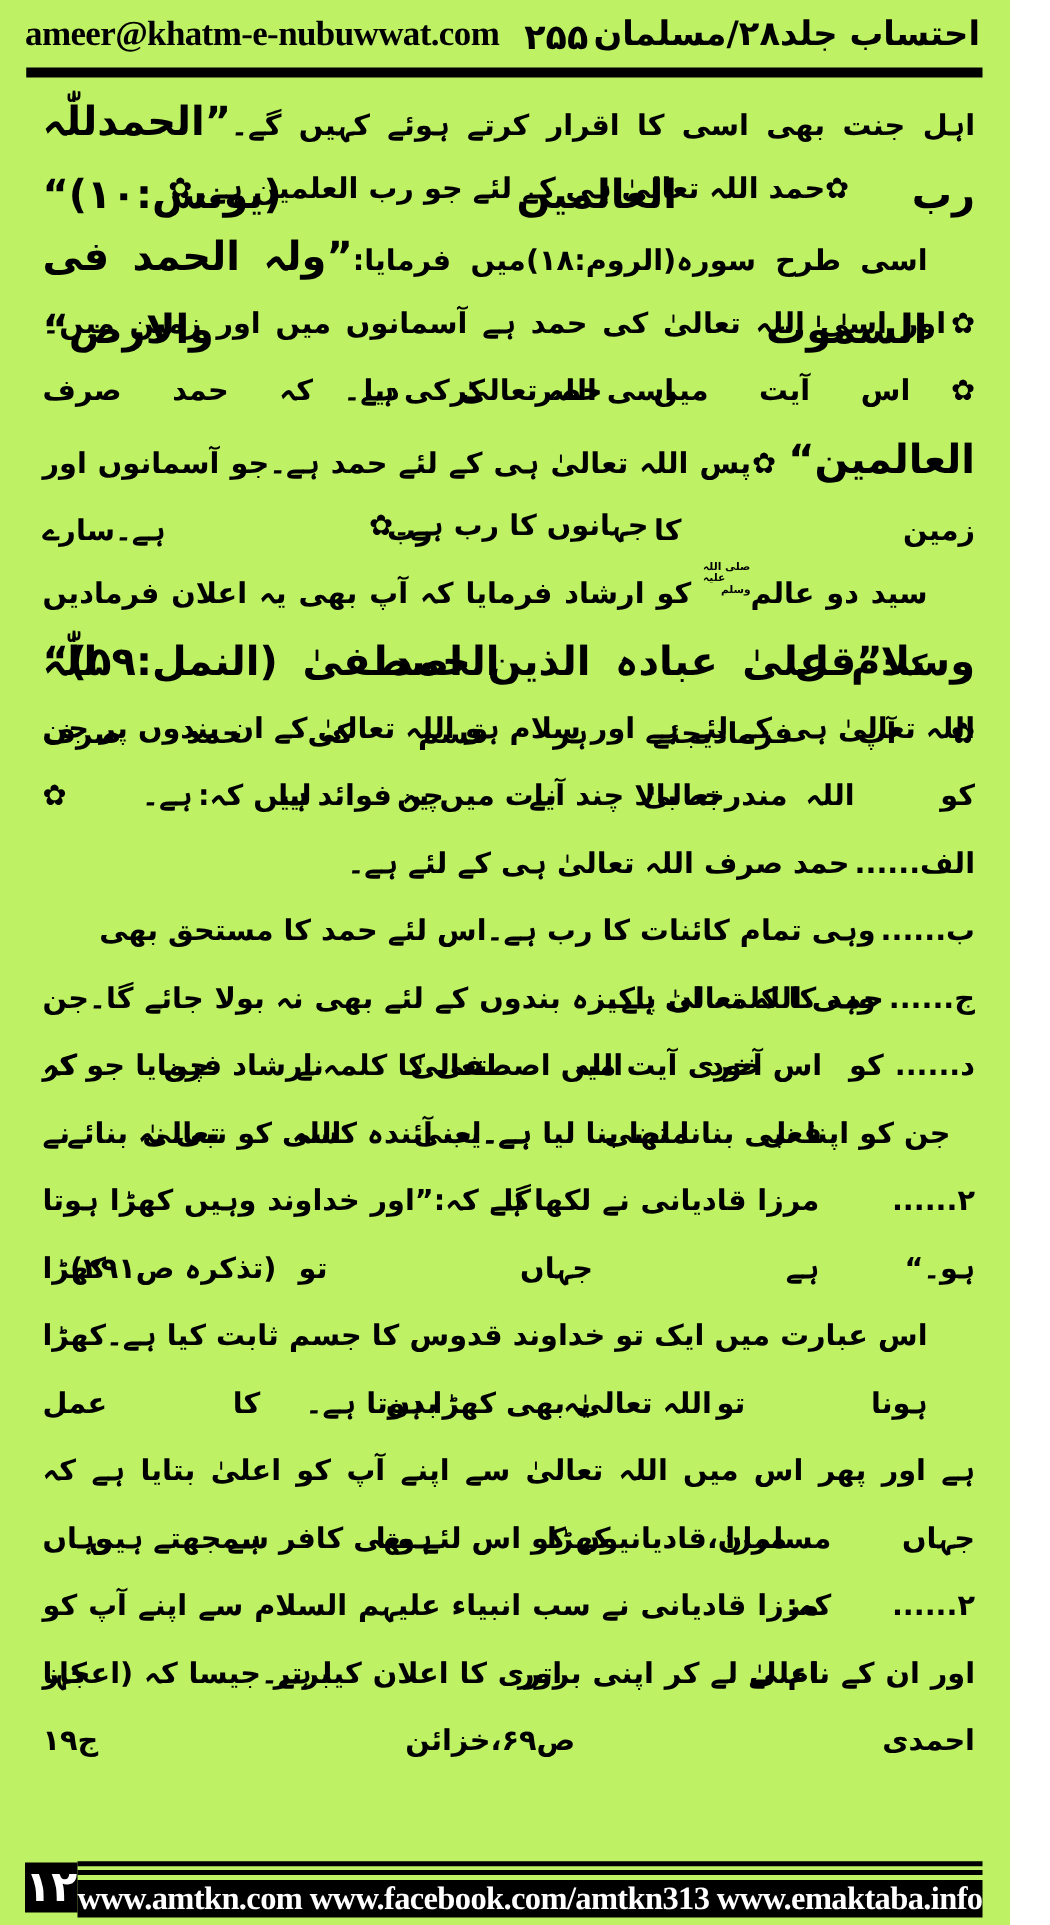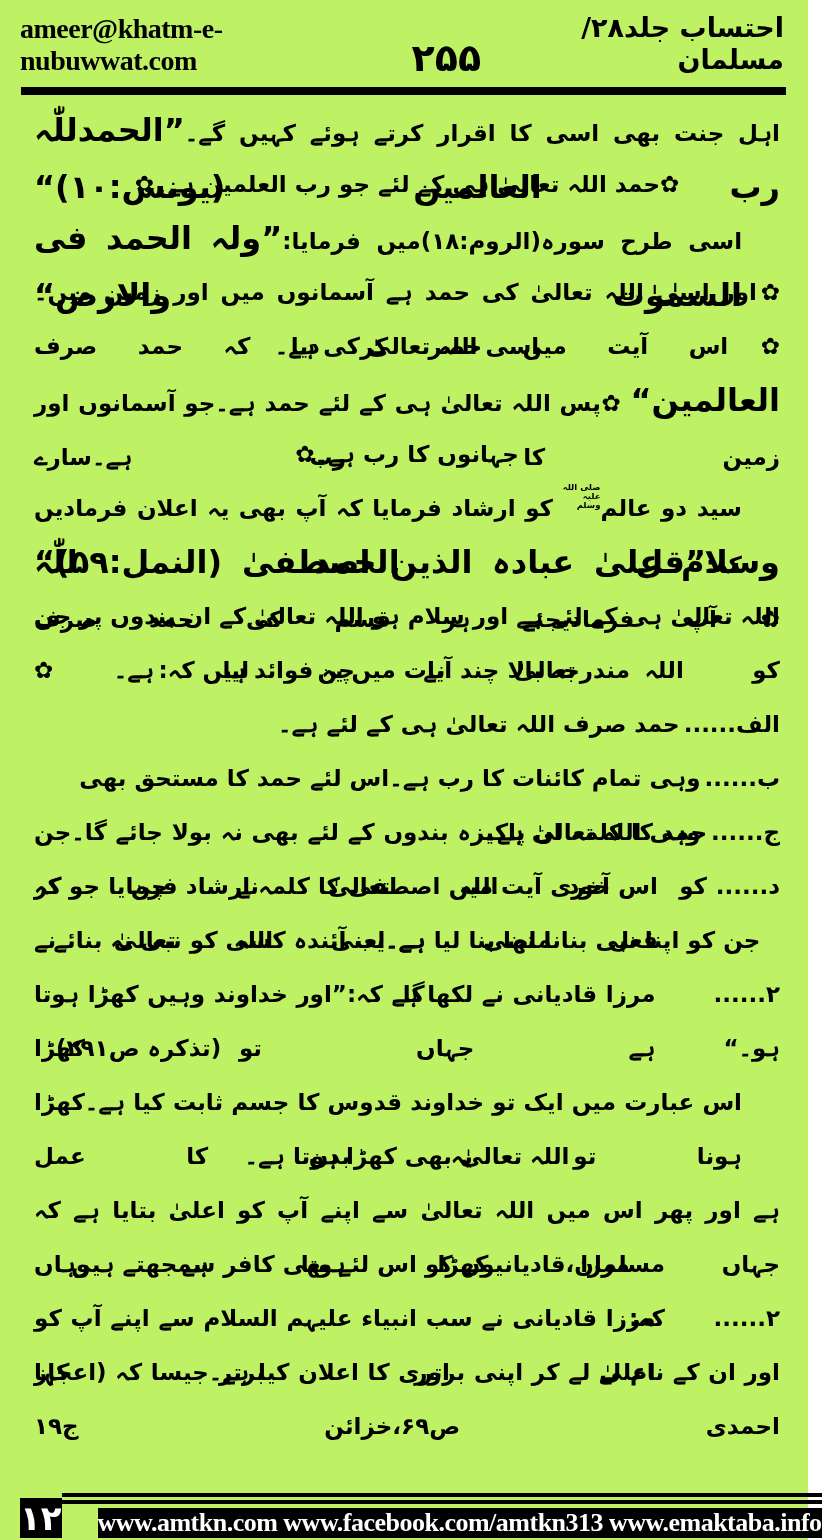--- a/index.html
+++ b/index.html
@@ -3,21 +3,21 @@
 <meta charset="utf-8">
 <style>
   html,body{margin:0;padding:0;}
   body{width:840px;height:1540px;background:#ffffff;color:#000000;overflow:hidden;
        font-family:"DejaVu Sans",sans-serif;}
   .page{position:relative;width:808px;height:1540px;background:#bef264;}
 
   
   .header{display:flex;align-items:flex-end;padding:12px 24px 4px 20px;}
   .email{font-family:"Liberation Serif",serif;font-weight:700;font-size:28px;letter-spacing:-0.5px;}
-  .hnum{font-weight:700;font-size:38px;line-height:1;margin-left:20px;}
+  .hnum{font-weight:700;font-size:28px;line-height:1;margin-left:20px;}
   .htitle{margin-left:auto;direction:rtl;font-weight:700;font-size:27px;line-height:1.2;}
   .hrule{height:8px;background:#000;margin:6px 22px 0 21px;}
 
   
   .content{direction:rtl;padding:8px 28px 0 34px;}
   .ln{font-size:23px;font-weight:600;line-height:54px;height:54px;white-space:normal;}
   .ln .ar{font-size:32px;font-weight:700;}
   .j{text-align:justify;text-align-last:justify;}
   .ind{padding-right:38px;}
   .left{text-align:center;}
@@ -25,30 +25,30 @@
   .padr-150{padding-left:0;padding-right:150px;text-align:right;}
   .padr-115{padding-right:115px;text-align:right;}
   .list{display:flex;align-items:baseline;}
   .mk{flex:none;}
   .tx{flex:1;margin-right:4px;}
   .tx.start{text-align:right;}
   .tx.jfill{text-align:justify;text-align-last:justify;}
   .gap .tx{margin-right:58px;}
   .between{display:flex;justify-content:space-between;padding-left:22px;}
   .hon{display:inline-block;width:38px;font-size:8.5px;line-height:9px;font-weight:700;
-       text-align:right;vertical-align:8px;white-space:normal;}
+       text-align:left;vertical-align:8px;white-space:normal;}
 
   
-  .footer{position:absolute;left:20px;right:22px;bottom:2px;height:56px;display:flex;align-items:flex-end;}
+  .footer{position:absolute;left:20px;right:22px;bottom:2px;height:56px;display:flex;align-items:center;}
   .fbox{width:80px;background:#000;color:#fff;display:flex;align-items:center;justify-content:center;
         font-size:34px;font-weight:700;}
   .fright{flex:1;display:flex;flex-direction:column;}
   .fline{height:4px;background:#000;margin-top:3px;}
   .fbar{flex:1;background:#000;margin-top:4px;color:#fff;display:flex;align-items:center;justify-content:center;
-        font-family:"Liberation Serif",serif;font-weight:700;font-size:26px;letter-spacing:-0.5px;white-space:nowrap;margin-left:36px;}
+        font-family:"Liberation Serif",serif;font-weight:700;font-size:26px;letter-spacing:-0.5px;white-space:nowrap;}
 </style>
 </head>
 <body>
 
 <div class="page">
 
   <div class="header">
     <span class="email">ameer@khatm-e-nubuwwat.com</span>
     <span class="hnum">۲۵۵</span>
     <span class="htitle">احتساب جلد۲۸/مسلمان</span>

